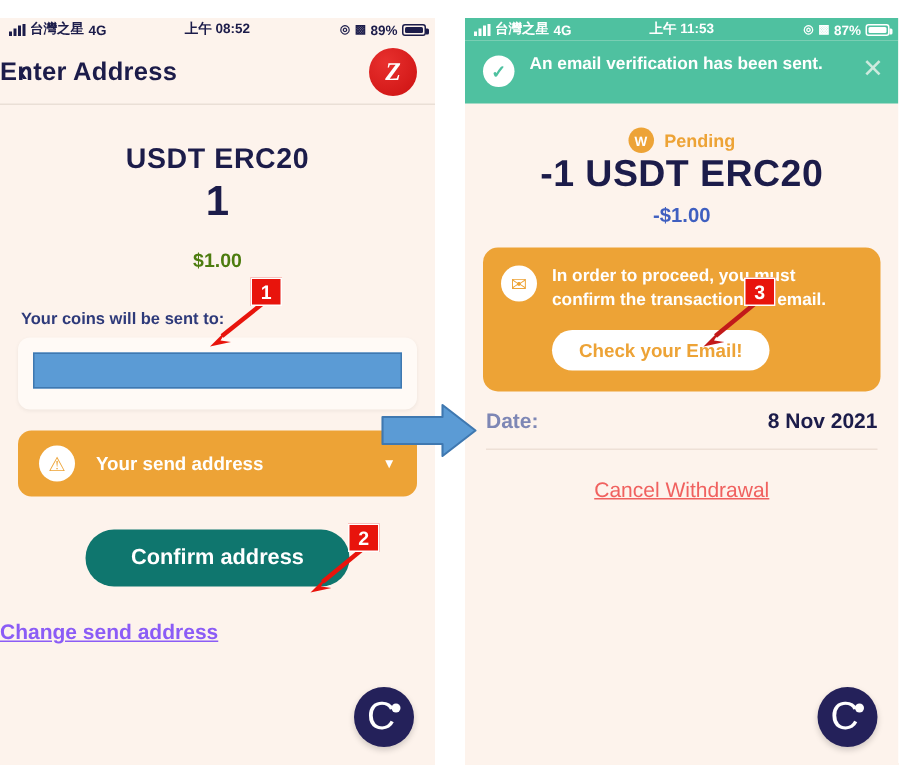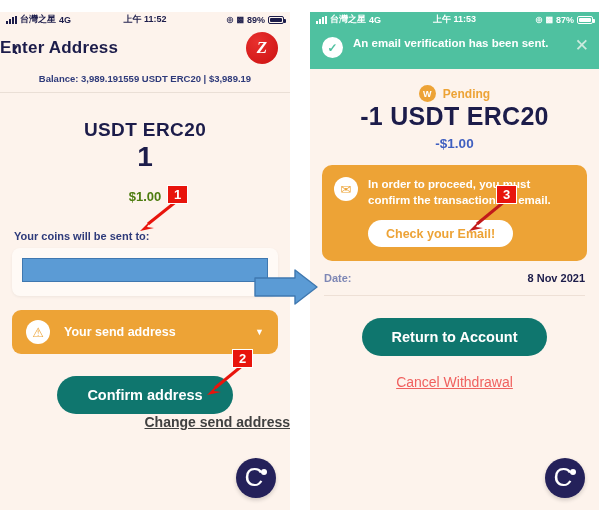--- a/index.html
+++ b/index.html
@@ -100,22 +100,22 @@
   .caret { margin-left: auto; color: #fff; font-size: 9px; }
 
   
   .pill-btn {
     display: block; margin: 22px auto 0; background: #0f766e; color: #fff;
     border: none; border-radius: 22px; height: 38px; padding: 0 30px;
     font-size: 14.5px; font-weight: bold; cursor: pointer;
     font-family: "Liberation Sans", sans-serif;
   }
   .link-underline {
-    display: block; text-align: right; 
-    font-size: 14px; font-weight: bold; color: #404040;
+    display: block; text-align: left; margin-top: 22px;
+    font-size: 14px; font-weight: bold; color: #8b5cf6;
     text-decoration: underline; cursor: pointer;
   }
   .link-cancel {
     display: block; text-align: center; margin-top: 18px;
     font-size: 14px; color: #f0615f; text-decoration: underline;
     font-weight: normal; cursor: pointer;
   }
 
   .celsius-badge {
     position: absolute; right: 14px; bottom: 24px;
@@ -168,21 +168,21 @@
   .notice-btn {
     display: block; margin: 12px 0 0 34px; background: #fff; color: #eda336;
     border: none; border-radius: 16px; height: 27px; padding: 0 18px;
     font-size: 12.5px; font-weight: bold; cursor: pointer;
     font-family: "Liberation Sans", sans-serif;
   }
 
   .kv-row {
     display: flex; justify-content: space-between; align-items: center;
     margin: 0 14px; padding: 11px 0; border-bottom: 1px solid #eee0d6;
-    font-size: 11px; font-weight: bold;
+    font-size: 14px; font-weight: bold;
   }
   .kv-key { color: #7e87b5; }
   .kv-val { color: #1c1c4a; }
 
   
   .anno-badge {
     position: absolute; width: 21px; height: 19px; background: #e8140c;
     border: 1px solid #ffffff;
     color: #fff; font-size: 13px; font-weight: bold;
     display: flex; align-items: center; justify-content: center;
@@ -202,40 +202,39 @@
       <div class="sb-left">
         <span class="bars">
             <i></i>
             <i></i>
             <i></i>
             <i></i>
           </span>
         <span>台灣之星</span>
         <span>4G</span>
       </div>
-      <div class="sb-center">上午 11:52</div>
+      <div class="sb-center">上午 08:52</div>
       <div class="sb-right">
         <span class="tinyglyph">◎</span>
         <span class="tinyglyph">▩</span>
         <span>89%</span>
         <span class="battery">
             <i></i>
           </span>
       </div>
     </div>
 
     <div class="navbar">
       <span class="back-chevron">‹</span>
       <span class="nav-title">Enter Address</span>
       <span class="brand-logo">
         <span>Z</span>
       </span>
     </div>
 
-    <div class="balance-row">Balance: 3,989.191559 USDT ERC20  |  $3,989.19</div>
     <div class="divider"></div>
 
     <div class="amount-wrap">
       <div class="coin-name">USDT ERC20</div>
       <div class="coin-qty">1</div>
       <div class="coin-fiat">$1.00</div>
     </div>
 
     <div class="sent-to-label">Your coins will be sent to:</div>
 
@@ -304,21 +303,20 @@
         <span class="notice-text">In order to proceed, you must confirm the transaction via email.</span>
       </div>
       <button class="notice-btn">Check your Email!</button>
     </div>
 
     <div class="kv-row">
       <span class="kv-key">Date:</span>
       <span class="kv-val">8 Nov 2021</span>
     </div>
 
-    <button class="pill-btn">Return to Account</button>
     <a class="link-cancel">Cancel Withdrawal</a>
 
     <div class="celsius-badge">
       <span class="c-letter">C</span>
       <span class="c-dot"></span>
     </div>
   </div>
 
   <svg class="anno-arrow" style="left:130px; top:195px;" width="60" height="40">
     <line x1="48" y1="5" x2="18" y2="29" stroke="#e8140c" stroke-width="3"></line>

